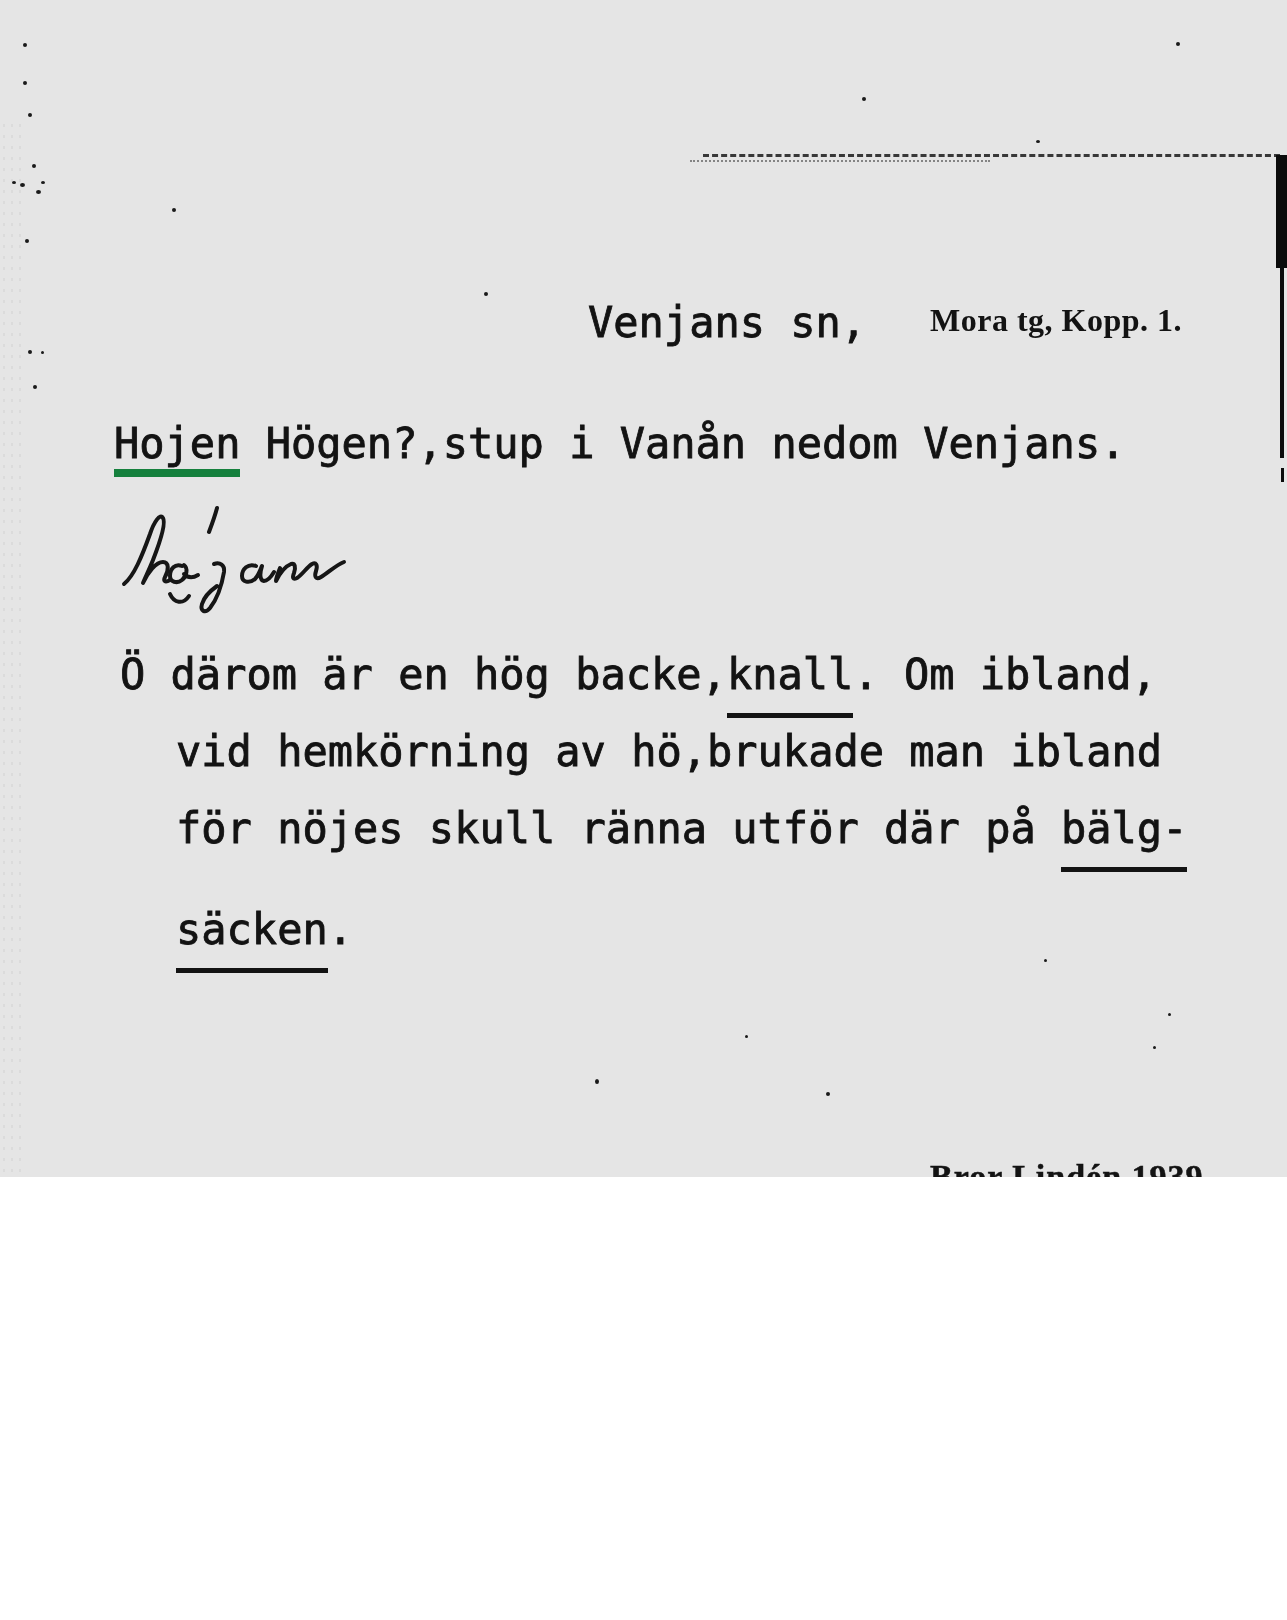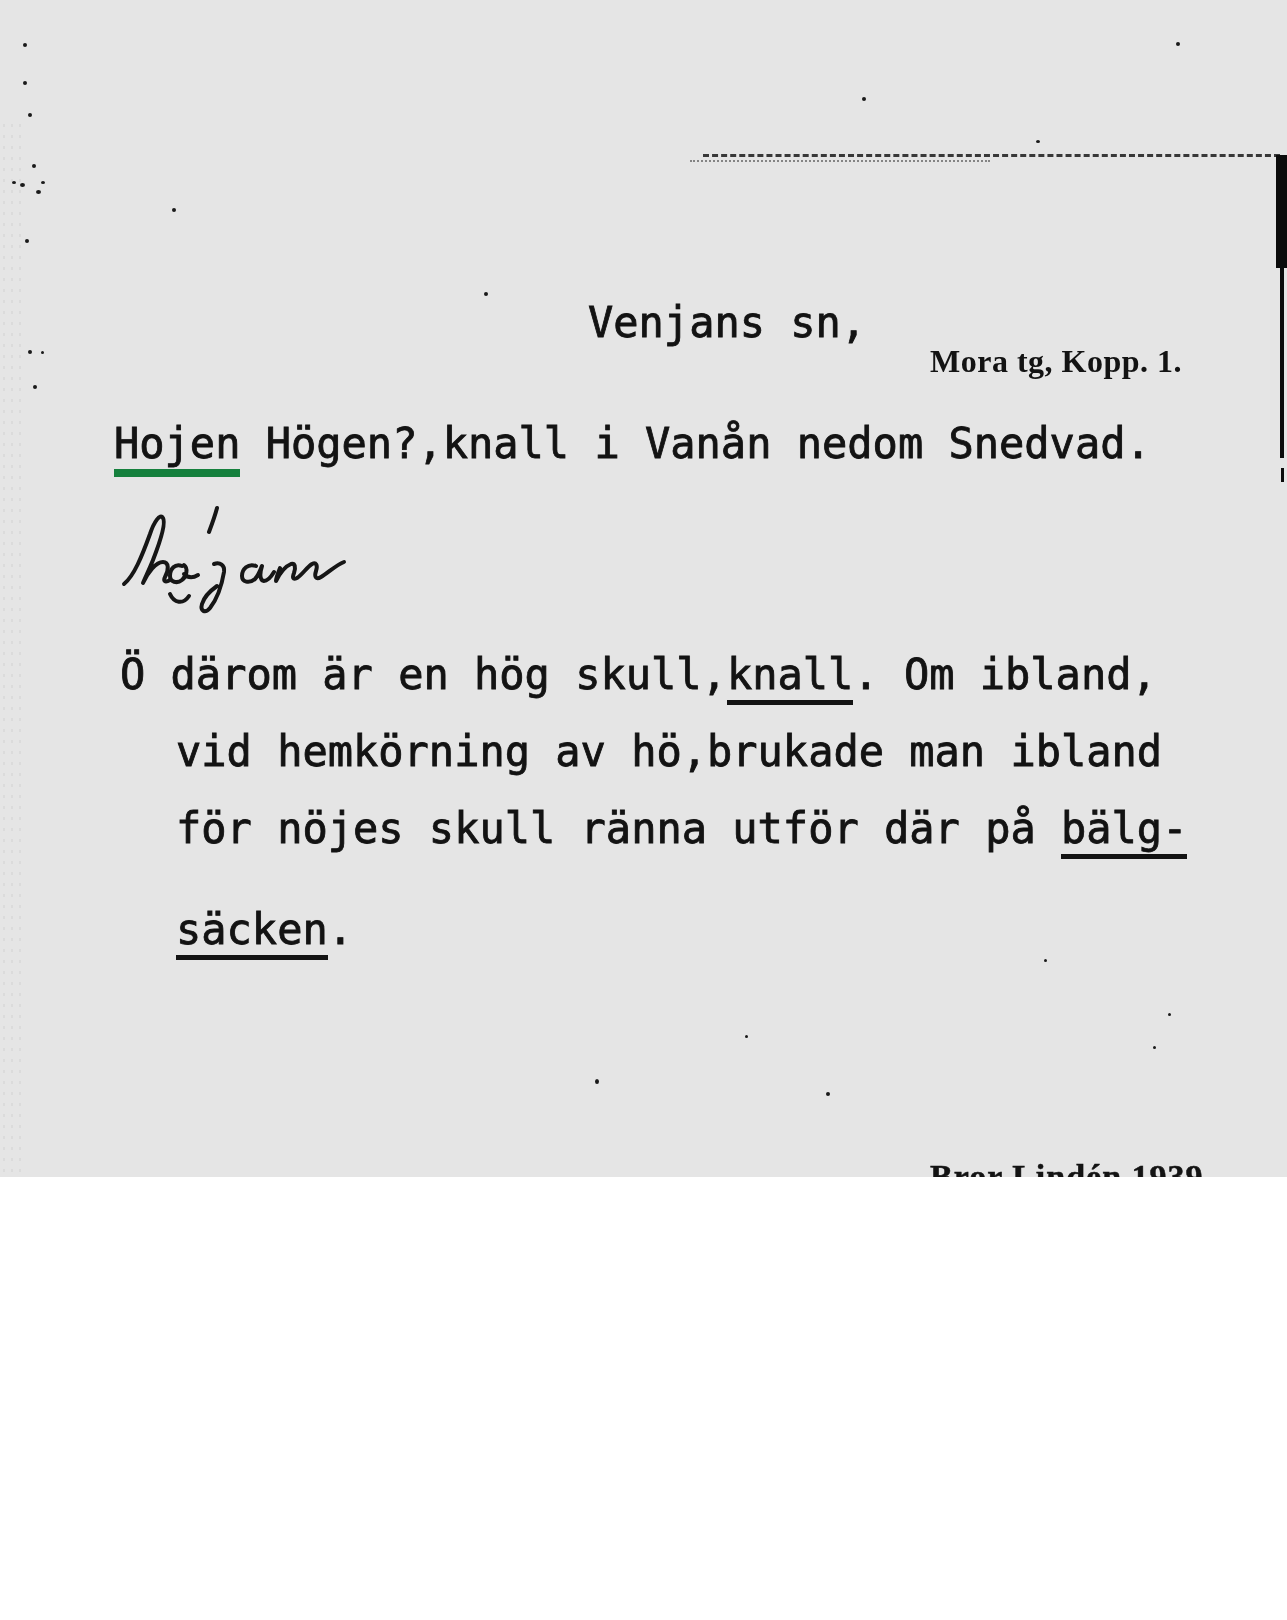--- a/index.html
+++ b/index.html
@@ -16,25 +16,25 @@
     white-space:pre;
     -webkit-text-stroke:0.8px #131313;
     text-shadow:0 0 1px rgba(10,10,10,.35);
   }
   
   .print {
     position:absolute;
     font-family:"Liberation Serif","DejaVu Serif", serif;
     font-weight:700; color:#131313; line-height:1; white-space:pre;
   }
-  .district { font-size:32px; letter-spacing:.5px;margin-top:41px; }
+  .district { font-size:32px; letter-spacing:.5px; }
   .signature { font-size:34px; letter-spacing:1px;text-align:center;
     -webkit-text-stroke:.5px #131313; }
   .u6 { border-bottom:8px solid #15803d; padding-bottom:1px; }
-  .u5 { border-bottom:5px solid #131313; padding-bottom:1px; }
+  .u5 { border-bottom:5px solid #131313; padding-bottom:14px; }
   
   .edge-top {
     position:absolute; left:703px; top:154px; width:577px; height:0;
     border-top:3px dashed #1b1b1b; opacity:.85;
   }
   .edge-top-faint {
     position:absolute; left:690px; top:160px; width:300px; height:0;
     border-top:2px dotted #444; opacity:.6;
   }
   .bar-thick { position:absolute; left:1276px; top:155px; width:11px; height:113px; background:#0b0b0b; }
@@ -96,34 +96,34 @@
   <div class="speck" style="left:34px;top:1390px;width:3px;height:4px"></div>
   <div class="speck" style="left:42px;top:1460px;width:3px;height:4px"></div>
   <div class="speck" style="left:38px;top:1543px;width:3px;height:3px"></div>
   <div class="speck" style="left:140px;top:1586px;width:4px;height:3px"></div>
   <div class="speck" style="left:476px;top:1588px;width:4px;height:3px"></div>
   <div class="speck" style="left:1250px;top:1378px;width:3px;height:3px"></div>
 
   <div class="tw" style="left:588px; top:302px;">Venjans sn,</div>
   <div class="print district" style="left:930px; top:304px;">Mora tg, Kopp. 1.</div>
 
-  <div class="tw" style="left:114px; top:423px;"><span class="u6">Hojen</span><span> Högen?,knall i Vanån nedom Snedvad.</span></div>
+  <div class="tw" style="left:114px; top:423px;"><span class="u6">Hojen</span><span> Högen?,stup i Vanån nedom Venjans.</span></div>
 
   <svg class="hand" width="256" height="132" viewBox="0 0 256 132" aria-label="höjan">
     <path d="M6,92 C16,84 24,64 32,42 C36,30 42,21 45,26 C48,31 42,50 35,68 C31,78 27,86 25,91 C30,80 38,70 45,70 C51,70 51,78 47,85 C45,89 47,91 52,88"></path>
     <path d="M64,74 C57,71 52,77 52,84 C52,90 59,92 64,88 C69,84 70,76 66,73"></path>
     <path d="M66,82 C70,86 75,86 80,83"></path>
     <path d="M99,16 C97,24 94,32 91,40"></path>
     <path d="M52,102 C56,111 65,113 71,104"></path>
     <path d="M96,72 C102,70 107,73 106,80 C104,92 99,107 92,116 C87,122 82,119 84,112 C86,105 92,99 99,94"></path>
     <path d="M138,74 C130,71 124,77 124,84 C124,90 131,92 137,87 C141,83 143,76 144,74 C142,80 141,88 146,89 C150,89 153,85 156,80"></path>
     <path d="M162,76 C160,81 158,86 158,89 C162,81 168,74 173,72 C177,71 178,75 176,81 C174,86 175,88 179,86 C184,83 189,75 194,72 C198,70 200,73 198,79 C196,85 198,88 203,85 C210,81 218,73 226,70"></path>
   </svg>
 
-  <div class="tw" style="left:120px; top:654px;"><span>Ö därom är en hög skull,</span><span class="u5">knall</span><span>. Om ibland,</span></div>
+  <div class="tw" style="left:120px; top:654px;"><span>Ö därom är en hög backe,</span><span class="u5">knall</span><span>. Om ibland,</span></div>
 
   <div class="tw" style="left:176px; top:808px;"><span>för nöjes skull ränna utför där på </span><span class="u5">bälg-</span></div>
 
   <div class="tw" style="left:176px; top:731px;"><span>vid hemkörning av hö,brukade man ibland</span></div>
 
   <div class="tw" style="left:176px; top:885px;margin-top:24px;"><span class="u5">säcken</span><span>.</span></div>
 
   <div class="print signature" style="left:930px; top:1160px;">Bror Lindén 1939.</div>
 
 </div>

